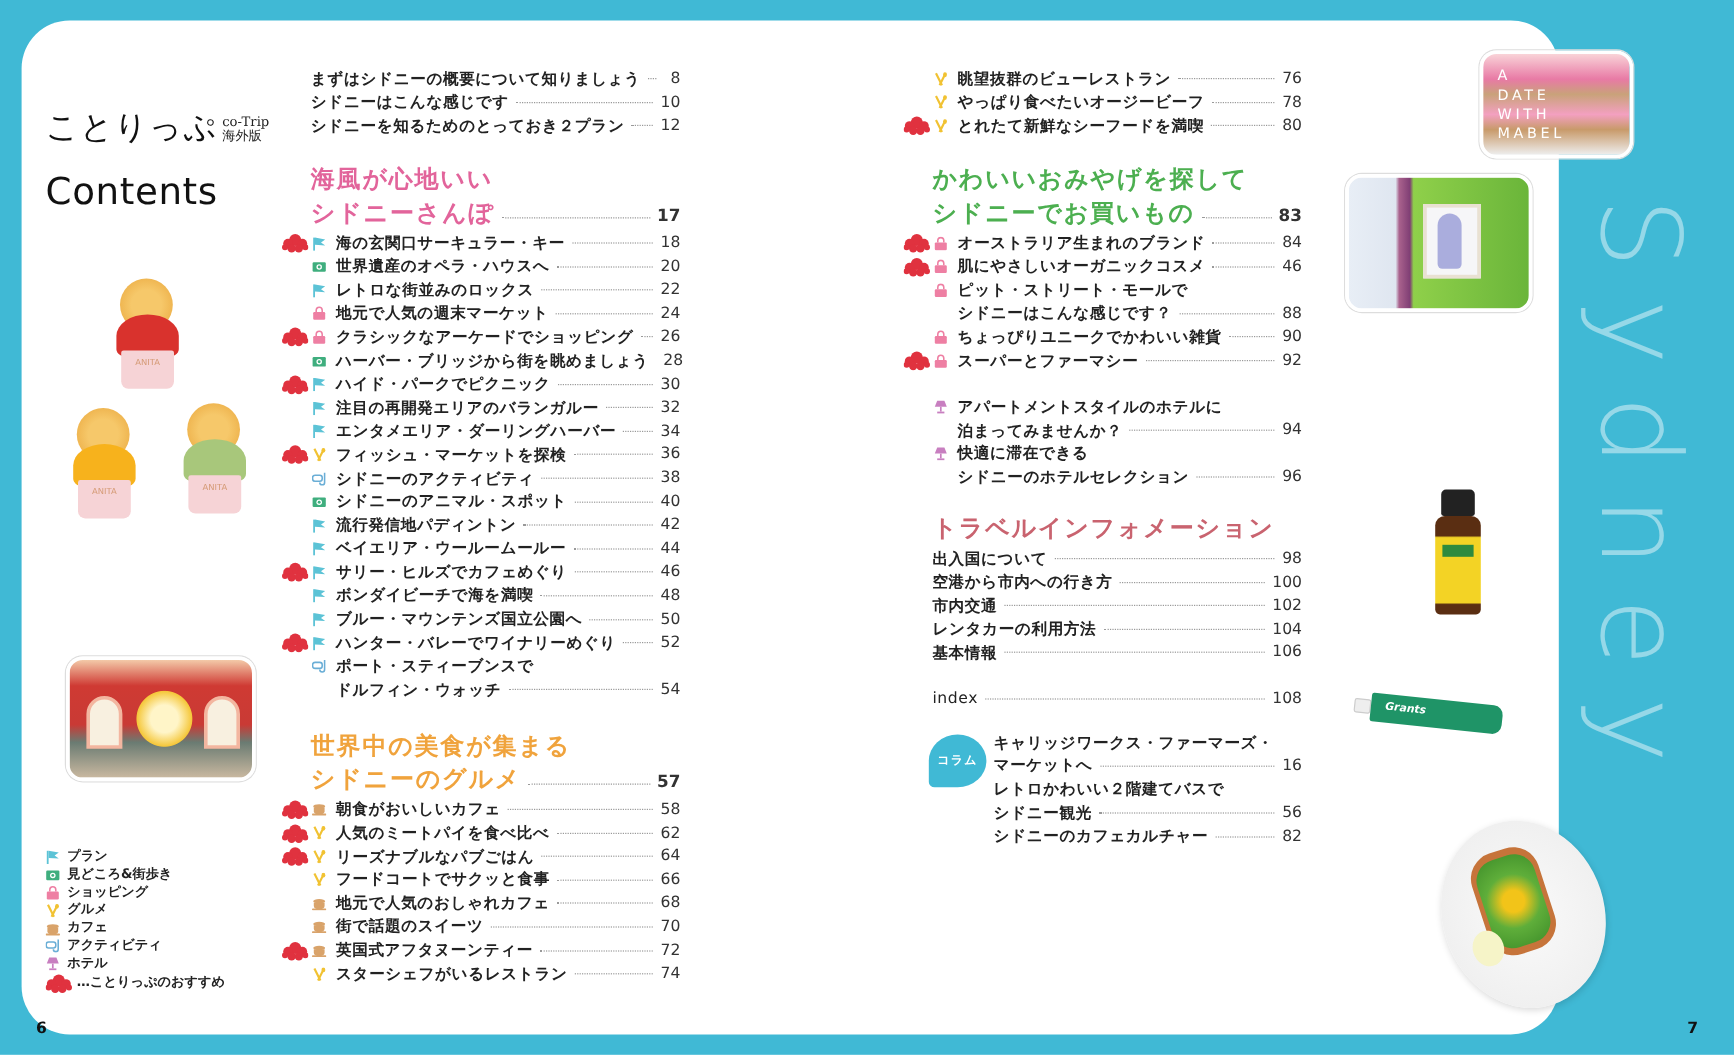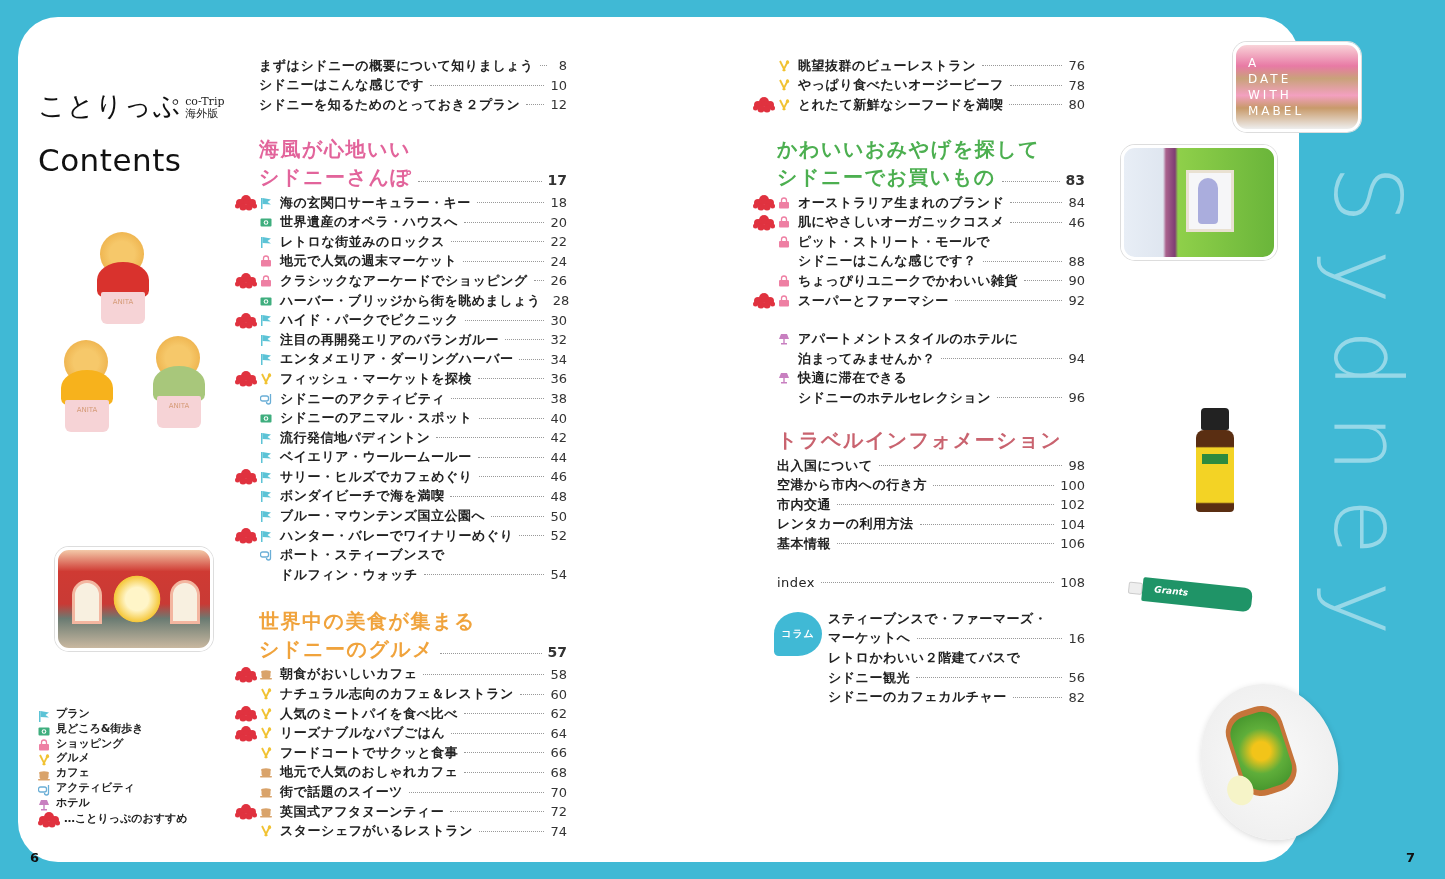--- a/index.html
+++ b/index.html
@@ -17,21 +17,21 @@
 
   
   .gelato { position: absolute; width: 58px; }
   .gelato .wafer { width: 44px; height: 44px; border-radius: 50%; background: radial-gradient(circle, #f6c86a 40%, #e9a53a 100%); margin-left: 6px; }
   .gelato .scoop { width: 52px; height: 36px; border-radius: 50% 50% 20% 20%; margin-top: -14px; margin-left: 3px; }
   .gelato .cup { width: 44px; height: 32px; background: #f6d3d6; margin-left: 7px; margin-top: -6px; border-radius: 2px 2px 6px 6px; font-size: 7px; color: #d59b77; text-align: center; padding-top: 6px; }
 
   .photo { position: absolute; border-radius: 14px; border: 3px solid #fff; box-shadow: 0 0 0 1px #ddd; overflow: hidden; }
 
   .legend { position: absolute; left: 38px; top: 707px; font-size: 11px; line-height: 14.8px; font-weight: bold; color: #222; }
-  .legend-row { display: flex; align-items: flex-end; gap: 6px; height: 14.8px; }
+  .legend-row { display: flex; align-items: center; gap: 6px; height: 14.8px; }
   .legend-reco { display: flex; align-items: center; gap: 4px; font-size: 11px; }
 
   .page-no { position: absolute; font-size: 13px; font-weight: bold; color: #111; }
 
   
   .toc { position: absolute; font-size: 13px; font-weight: bold; color: #222; }
   .entry { position: relative; display: flex; align-items: center; height: 19.6px; }
   .entry .reco { position: absolute; width: 22px; height: 18px; display: flex; align-items: center; justify-content: center; }
   .entry .cat { width: 14px; height: 14px; margin-right: 7px; display: flex; align-items: center; justify-content: center; flex: none; }
   .entry .text { white-space: nowrap; letter-spacing: 0.5px; }
@@ -509,32 +509,20 @@
           <span class="cat">
             <svg width="12" height="12" viewBox="0 0 12 12">
               <ellipse cx="6" cy="4" rx="5" ry="1.8" fill="#d9a36a"></ellipse>
               <path d="M1.5 5 H10.5 V8 a3 2 0 0 1 -9 0 Z" fill="#d9a36a"></path>
               <rect x="0" y="10" width="12" height="1.5" rx="0.7" fill="#d9a36a"></rect>
             </svg>
           </span>
           <span class="text">朝食がおいしいカフェ</span>
           <span class="dots"></span>
           <span class="pg">58</span>
-        </div>
-        <div class="entry">
-          <span class="cat">
-            <svg width="12" height="12" viewBox="0 0 12 12">
-              <path d="M2 1 L7 11" stroke="#f1c232" stroke-width="1.8"></path>
-              <path d="M10 1 L5 11" stroke="#f1c232" stroke-width="1.8"></path>
-              <ellipse cx="9.5" cy="2.3" rx="1.6" ry="2" fill="#f1c232"></ellipse>
-            </svg>
-          </span>
-          <span class="text">ナチュラル志向のカフェ＆レストラン</span>
-          <span class="dots"></span>
-          <span class="pg">60</span>
         </div>
         <div class="entry">
           <span class="reco" style="left: -24px;">
             <svg width="22" height="17" viewBox="0 0 22 17">
               <g fill="#e0323f">
                 <circle cx="11" cy="6" r="5"></circle>
                 <circle cx="5" cy="9" r="4"></circle>
                 <circle cx="17" cy="9" r="4"></circle>
                 <circle cx="8" cy="13" r="3.5"></circle>
                 <circle cx="14" cy="13" r="3.5"></circle>
@@ -887,21 +875,21 @@
         <span class="dots"></span>
         <span class="pg">108</span>
     </div>
   </div>
 </div>
 
 <div class="column-badge">コラム</div>
 <div class="toc" style="left:828px;top:609px;width:257px;">
   <div id="column-list">
       <div class="entry">
-        <span class="text">スティーブンスで・ファーマーズ・</span>
+        <span class="text">キャリッジワークス・ファーマーズ・</span>
       </div>
       <div class="entry">
         <span class="text">マーケットへ</span>
         <span class="dots"></span>
         <span class="pg">16</span>
       </div>
       <div class="entry">
         <span class="text">レトロかわいい２階建てバスで</span>
       </div>
       <div class="entry">

